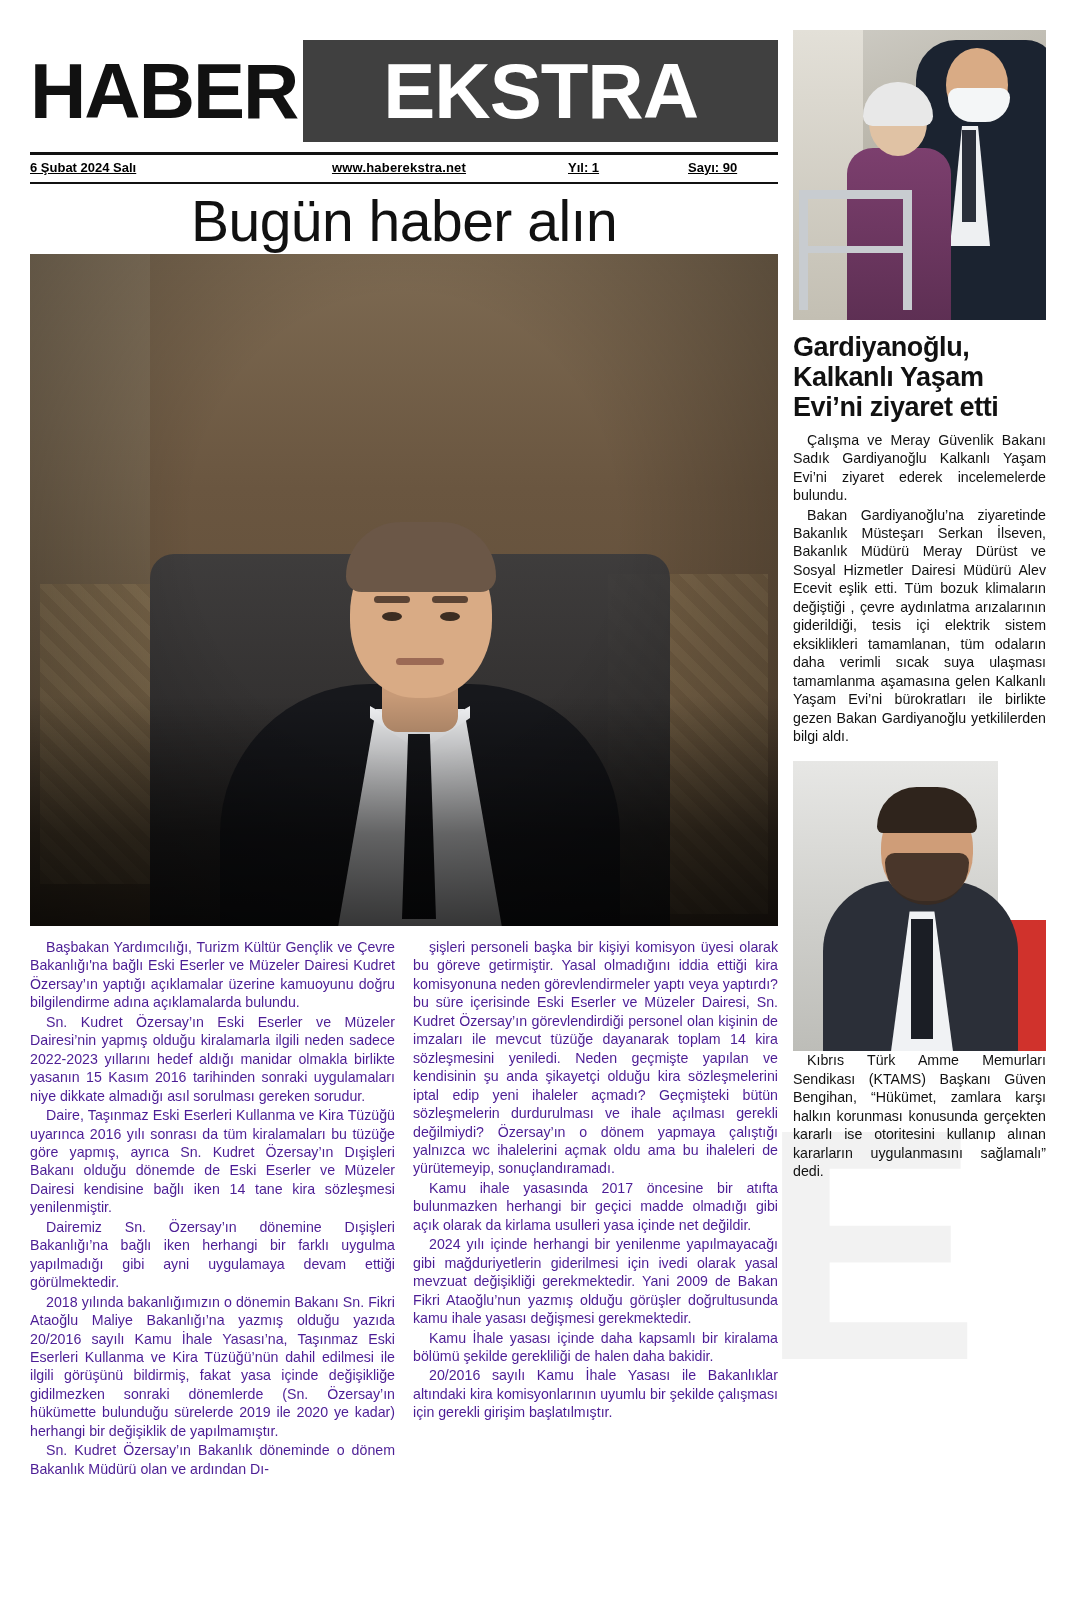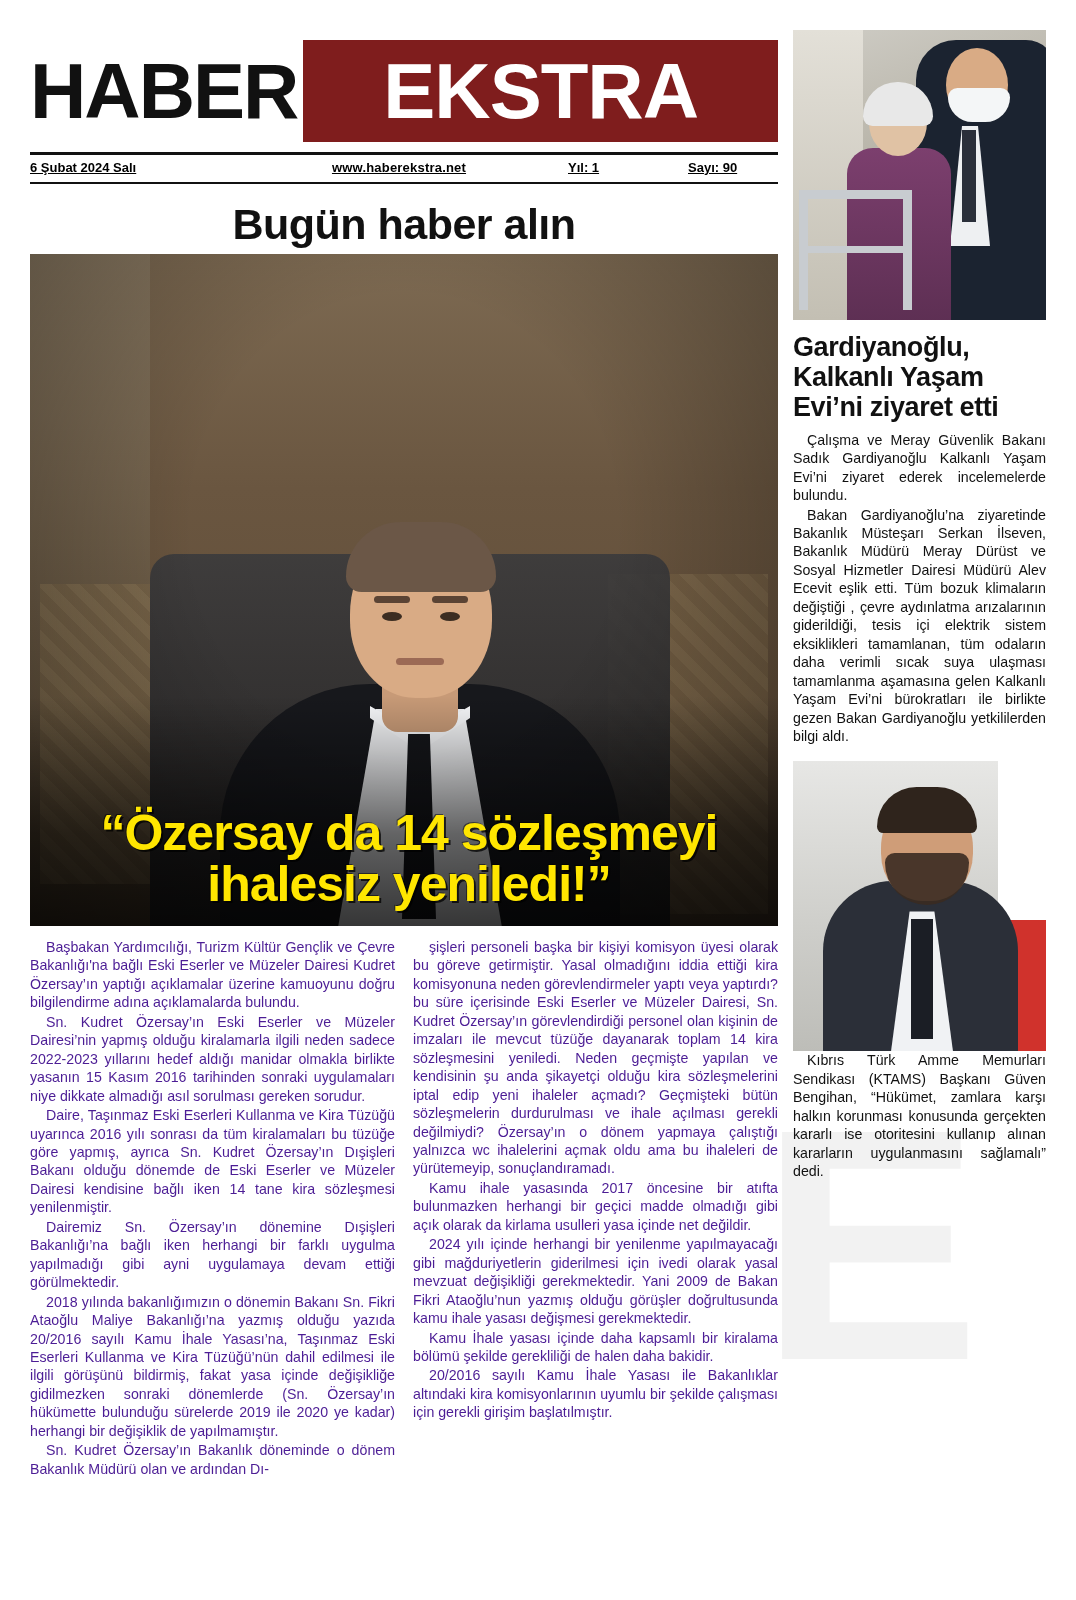--- a/index.html
+++ b/index.html
@@ -33,21 +33,21 @@
     font-size: 78px;
     font-weight: 800;
     letter-spacing: -2px;
     line-height: 102px;
     color: #111;
     font-family: "Liberation Sans", sans-serif;
     padding-right: 6px;
   }
   .mast-ekstra-box {
     flex: 1;
-    background: #7f1d1d;
+    background: #404040;
     display: flex;
     align-items: center;
     justify-content: center;
   }
   .mast-ekstra {
     font-size: 78px;
     font-weight: 800;
     letter-spacing: -1px;
     color: #ffffff;
     line-height: 102px;
@@ -83,25 +83,25 @@
     text-decoration: underline;
   }
   .mast-date { width: 200px; }
   .mast-site { flex: 1; text-align: center; font-weight: bold; letter-spacing: .2px;}
   .mast-year { width: 120px; text-align: left; }
   .mast-issue { width: 90px; text-align: left; }
 
   .slogan {
     position: absolute;
     left: 30px;
-    top: 200px;
+    top: 188px;
     width: 748px;
     text-align: center;
-    font-size: 43px;
-    font-weight: 700;
+    font-size: 57px;
+    font-weight: 400;
     letter-spacing: -0.5px;
     color: #111;
   }
 
   
   .lead-photo {
     position: absolute;
     left: 30px;
     top: 254px;
     width: 748px;
@@ -395,24 +395,20 @@
     <div class="lp-neck"></div>
     <div class="lp-head"></div>
     <div class="lp-hair"></div>
     <div class="lp-brow1"></div>
     <div class="lp-brow2"></div>
     <div class="lp-eye1"></div>
     <div class="lp-eye2"></div>
     <div class="lp-mouth"></div>
     <div class="lp-vign"></div>
     <div class="lp-shade"></div>
-    <div class="headline">
-      <span>“Özersay da 14 sözleşmeyi</span>
-      <span class="l2">ihalesiz yeniledi!”</span>
-    </div>
   </div>
 
   <div class="watermark">E</div>
 
   <div class="body-cols">
     <div class="bcol">
       <p>Başbakan Yardımcılığı, Turizm Kültür Gençlik ve Çevre Bakanlığı'na bağlı Eski Eserler ve Müzeler Dairesi Kudret Özersay’ın yaptığı açıklamalar üzerine kamuoyunu doğru bilgilendirme adına açıklamalarda bulundu.</p>
       <p>Sn. Kudret Özersay’ın Eski Eserler ve Müzeler Dairesi’nin yapmış olduğu kiralamarla ilgili neden sadece 2022-2023 yıllarını hedef aldığı manidar olmakla birlikte yasanın 15 Kasım 2016 tarihinden sonraki uygulamaları niye dikkate almadığı asıl sorulması gereken sorudur.</p>
       <p>Daire, Taşınmaz Eski Eserleri Kullanma ve Kira Tüzüğü uyarınca 2016 yılı sonrası da tüm kiralamaları bu tüzüğe göre yapmış, ayrıca Sn. Kudret Özersay’ın Dışişleri Bakanı olduğu dönemde de Eski Eserler ve Müzeler Dairesi kendisine bağlı iken 14 tane kira sözleşmesi yenilenmiştir.</p>
       <p>Dairemiz Sn. Özersay’ın dönemine Dışişleri Bakanlığı’na bağlı iken herhangi bir farklı uygulma yapılmadığı gibi ayni uygulamaya devam ettiği görülmektedir.</p>

